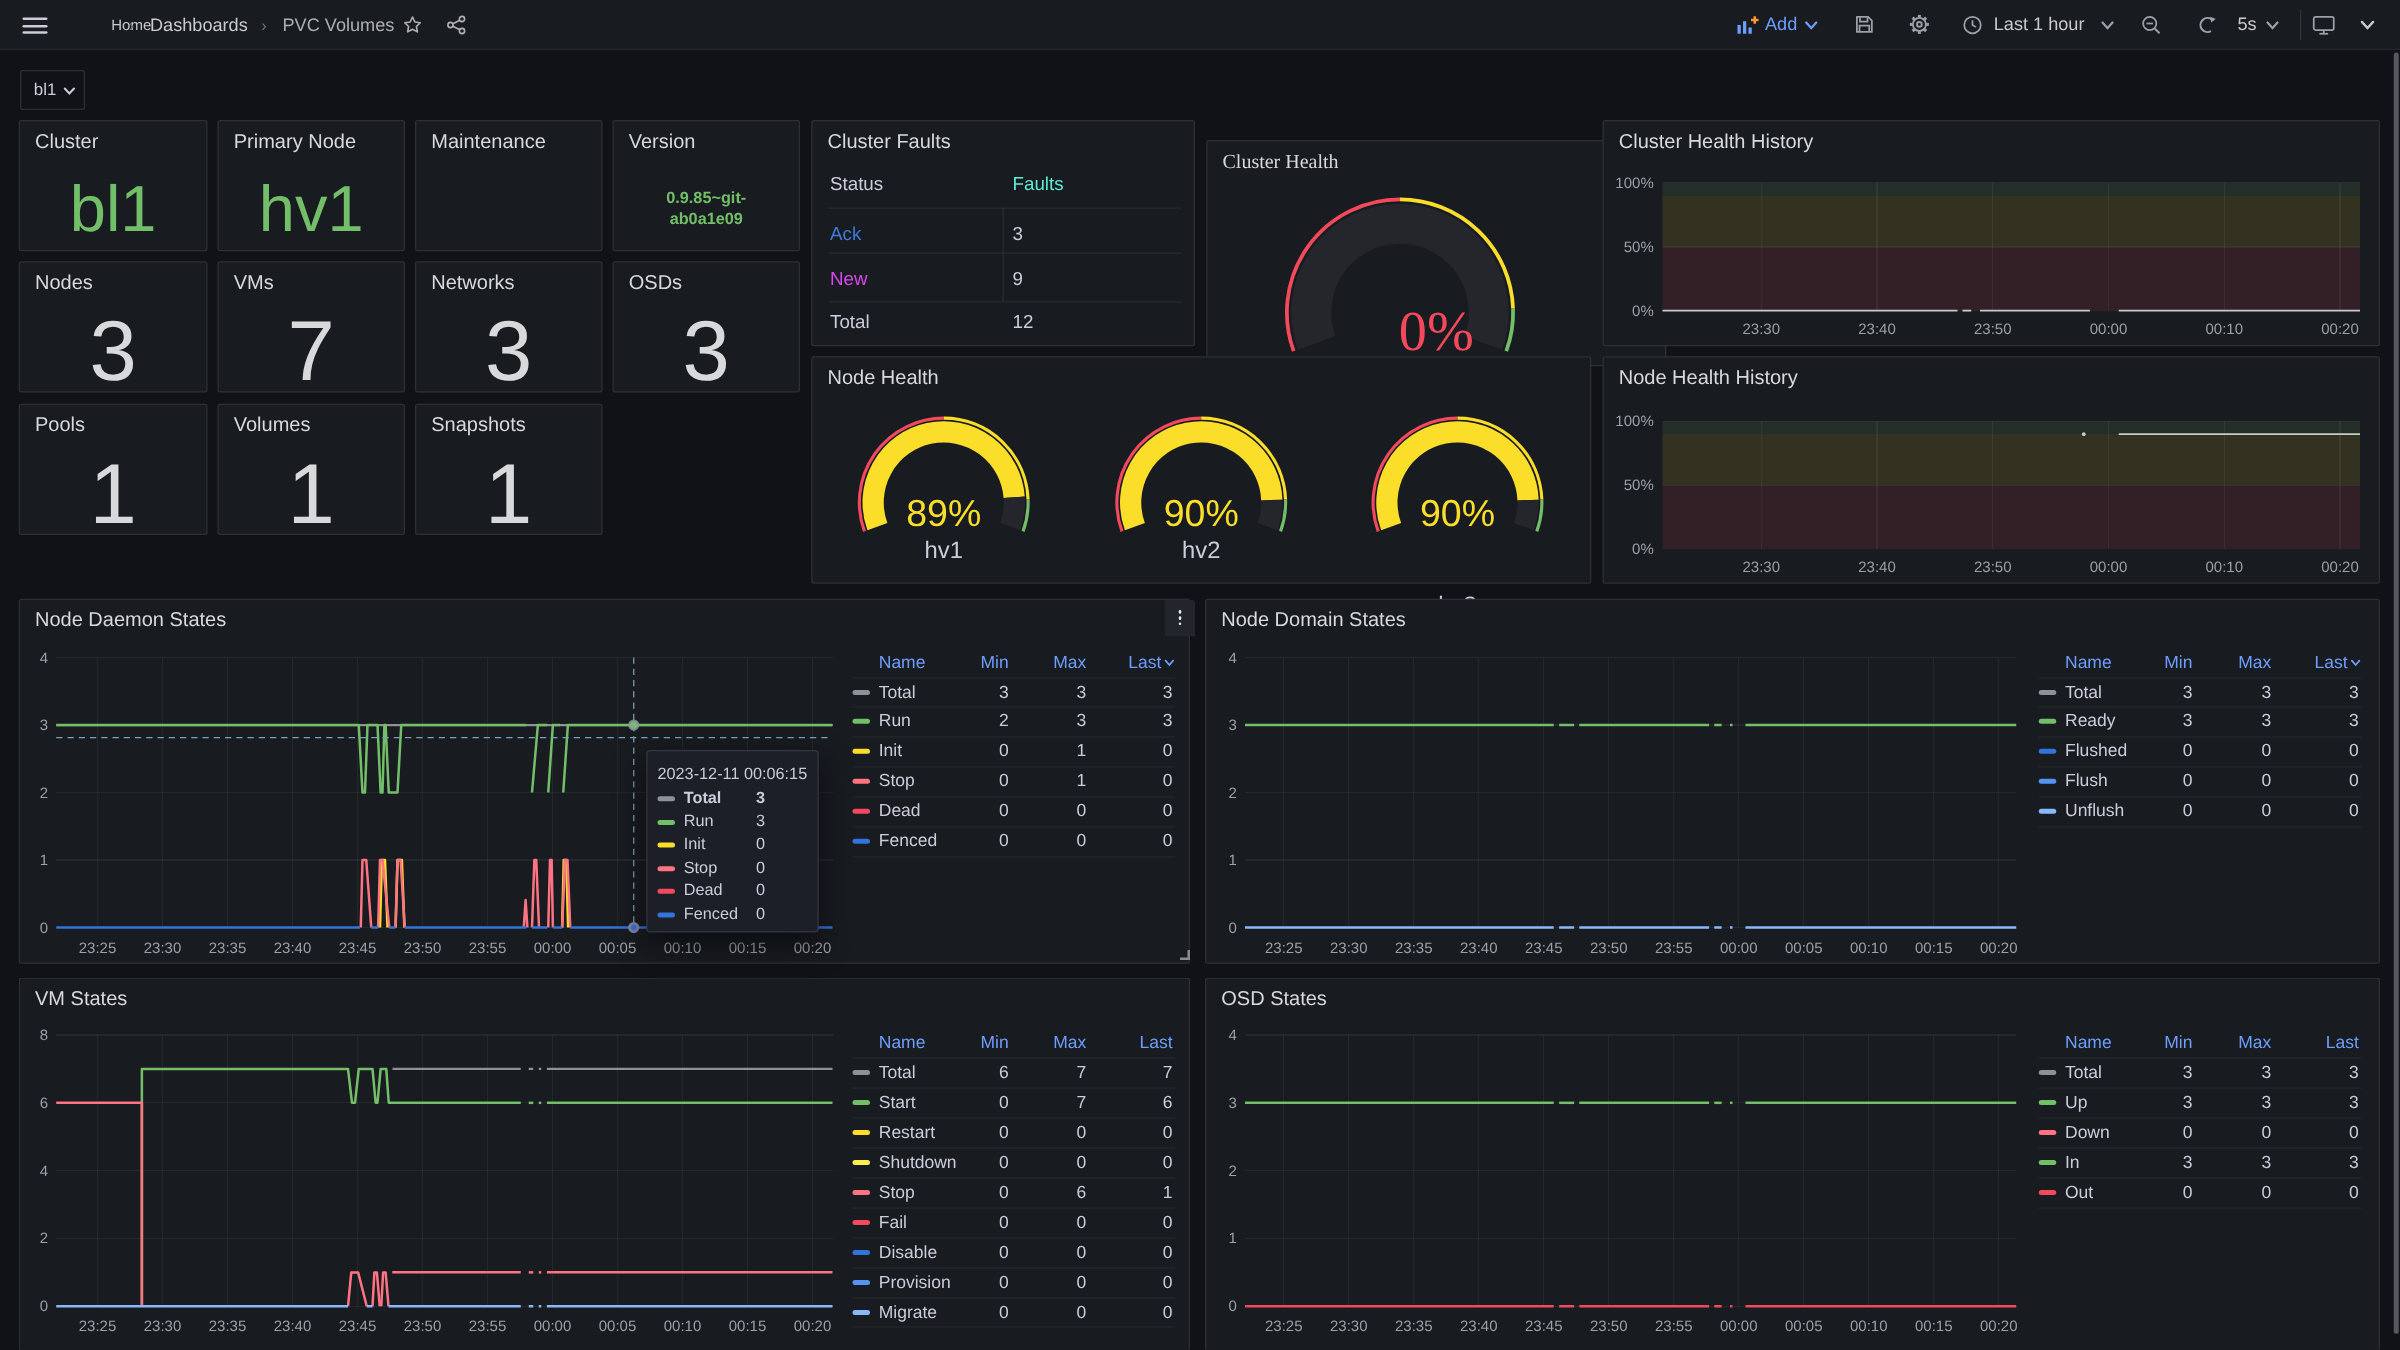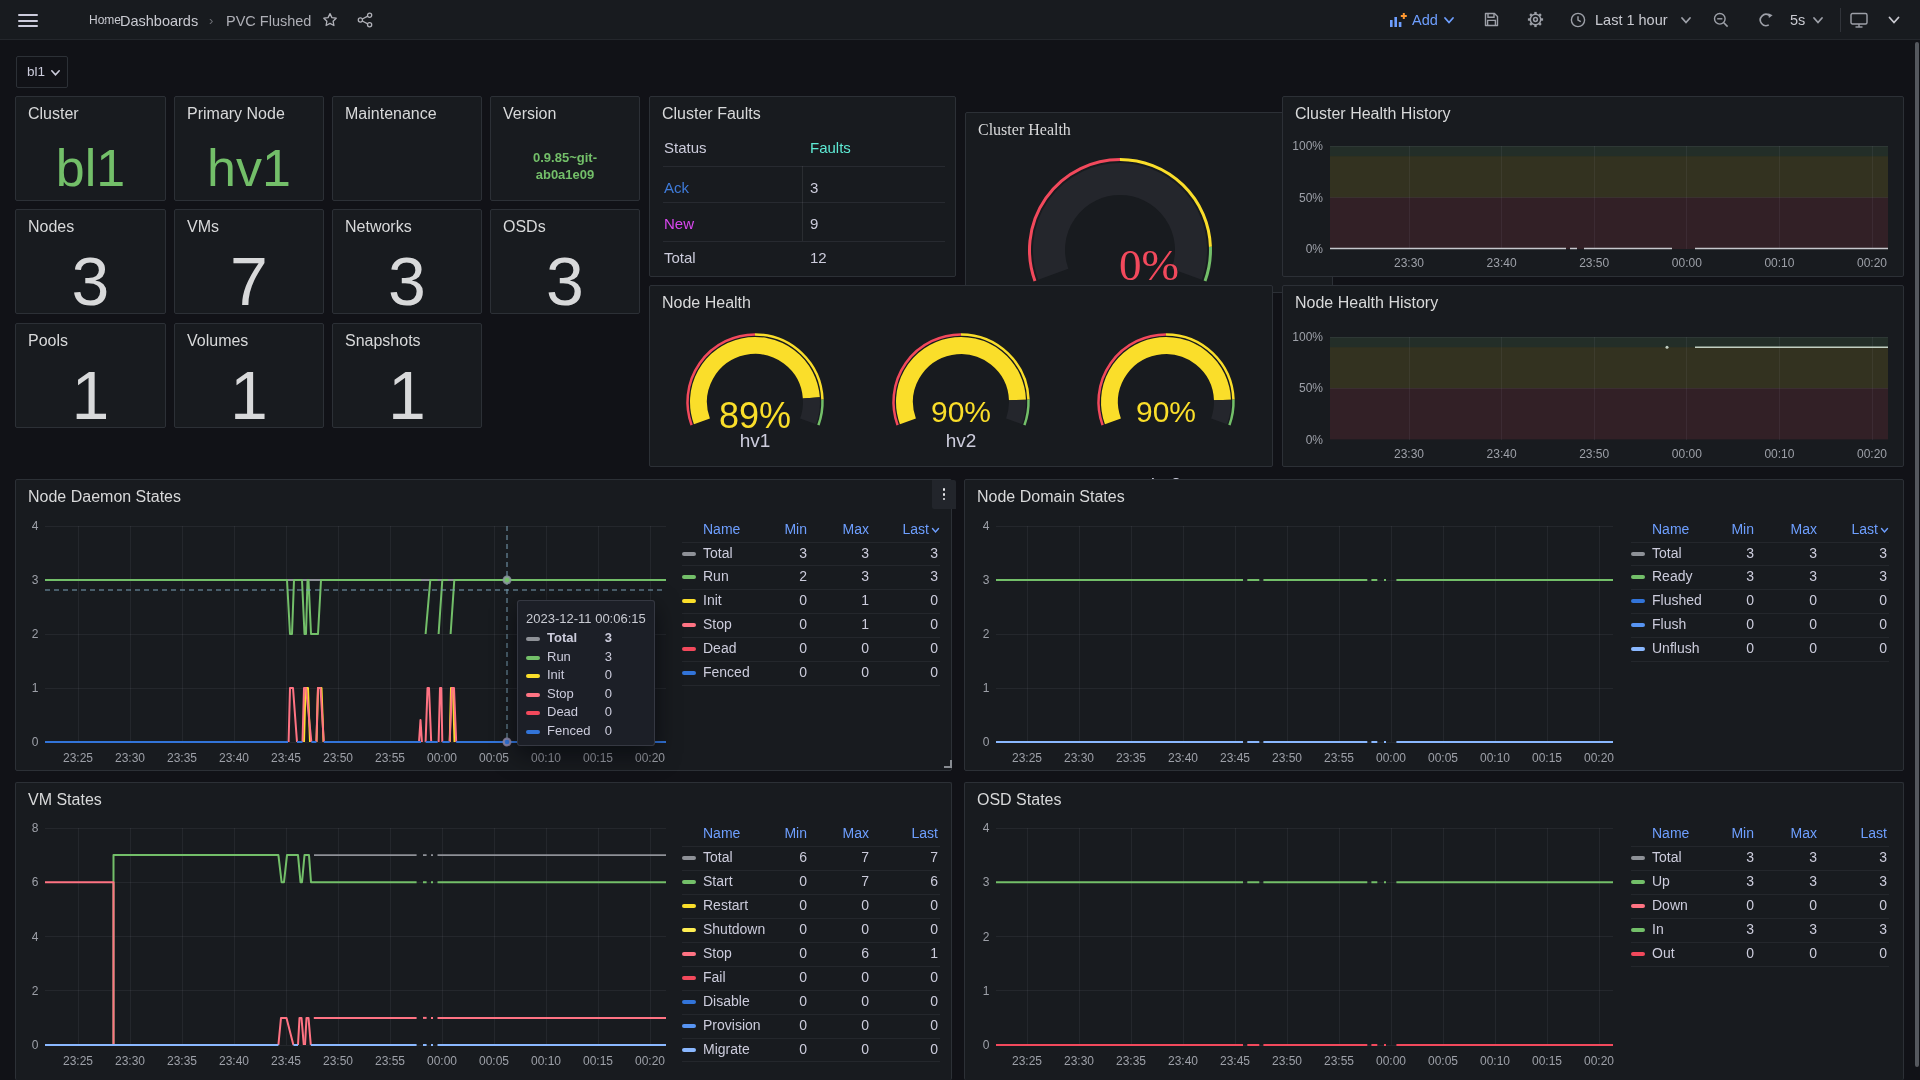--- a/index.html
+++ b/index.html
@@ -17,21 +17,21 @@
 <body>
 
 <div class="abs" style="left:0;top:0;width:1920px;height:40px;background:#181b1f;border-bottom:1px solid #24272c;"></div>
 <div class="abs" style="left:18px;top:14px;width:20px;height:2px;background:#ccccdc;border-radius:1px;"></div>
 <div class="abs" style="left:18px;top:19.5px;width:20px;height:2px;background:#ccccdc;border-radius:1px;"></div>
 <div class="abs" style="left:18px;top:25px;width:20px;height:2px;background:#ccccdc;border-radius:1px;"></div>
 <div class="abs" style="left:57px;top:13px;font-size:12px;color:#c9cad1;margin-left:32px;">Home</div>
 <div class="abs" style="left:103px;top:13px;font-size:13px;color:#6e7076;">›</div>
 <div class="abs" style="left:120px;top:13px;font-size:14.5px;color:#c9cad1;">Dashboards</div>
 <div class="abs" style="left:209px;top:13px;font-size:13px;color:#6e7076;">›</div>
-<div class="abs" style="left:226px;top:13px;font-size:14.5px;color:#aeafb6;">PVC Flushed</div>
+<div class="abs" style="left:226px;top:13px;font-size:14.5px;color:#aeafb6;">PVC Volumes</div>
 <svg class="abs" style="left:322px;top:12px;" width="16" height="16" viewBox="0 0 16 16">
 <path d="M8 1.6 L9.9 5.6 L14.2 6.2 L11.1 9.2 L11.9 13.5 L8 11.4 L4.1 13.5 L4.9 9.2 L1.8 6.2 L6.1 5.6 Z" fill="none" stroke="#b0b1b8" stroke-width="1.3" stroke-linejoin="round"></path>
   </svg>
 <svg class="abs" style="left:357px;top:12px;" width="16" height="16" viewBox="0 0 16 16">
 <circle cx="12.6" cy="3.2" r="2.1" fill="none" stroke="#b0b1b8" stroke-width="1.3"></circle>
 <circle cx="3.4" cy="8" r="2.1" fill="none" stroke="#b0b1b8" stroke-width="1.3"></circle>
 <circle cx="12.6" cy="12.8" r="2.1" fill="none" stroke="#b0b1b8" stroke-width="1.3"></circle>
 <line x1="5.3" y1="7" x2="10.8" y2="4.2" stroke="#b0b1b8" stroke-width="1.3"></line>
 <line x1="5.3" y1="9" x2="10.8" y2="11.8" stroke="#b0b1b8" stroke-width="1.3"></line>
   </svg>
@@ -171,21 +171,21 @@
 </div>
 <div class="panel" style="left:649px;top:285px;width:624px;height:182px;">
     <div class="ptitle">Node Health</div>
     <svg class="abs" width="624" height="182" viewBox="0 0 624 182">
       <path d="M 41.57 139.09 A 67.50 67.50 0 0 1 105.00 48.50" stroke="#f2495c" stroke-width="2.5" fill="none"></path>
       <path d="M 105.00 48.50 A 67.50 67.50 0 0 1 172.46 113.64" stroke="#fade2a" stroke-width="2.5" fill="none"></path>
       <path d="M 172.46 113.64 A 67.50 67.50 0 0 1 168.43 139.09" stroke="#73bf69" stroke-width="2.5" fill="none"></path>
       <path d="M 51.91 135.32 A 56.50 56.50 0 1 1 161.35 111.86" stroke="#fade2a" stroke-width="17" fill="none"></path>
       <path d="M 161.35 111.86 A 56.50 56.50 0 0 1 158.09 135.32" stroke="#24262c" stroke-width="17" fill="none"></path>
     </svg>
-    <div class="abs" style="left:45px;top:109px;width:120px;text-align:center;font-size:36px;font-weight:500;color:#fade2a;">89%</div>
+    <div class="abs" style="left:45px;top:109px;width:120px;text-align:center;font-size:30px;font-weight:500;color:#fade2a;">89%</div>
     <div class="abs" style="left:45px;top:144px;width:120px;text-align:center;font-size:19px;color:#ccccdc;">hv1</div>
     <svg class="abs" width="624" height="182" viewBox="0 0 624 182">
       <path d="M 247.57 139.09 A 67.50 67.50 0 0 1 311.00 48.50" stroke="#f2495c" stroke-width="2.5" fill="none"></path>
       <path d="M 311.00 48.50 A 67.50 67.50 0 0 1 378.46 113.64" stroke="#fade2a" stroke-width="2.5" fill="none"></path>
       <path d="M 378.46 113.64 A 67.50 67.50 0 0 1 374.43 139.09" stroke="#73bf69" stroke-width="2.5" fill="none"></path>
       <path d="M 257.91 135.32 A 56.50 56.50 0 1 1 367.47 114.03" stroke="#fade2a" stroke-width="17" fill="none"></path>
       <path d="M 367.47 114.03 A 56.50 56.50 0 0 1 364.09 135.32" stroke="#24262c" stroke-width="17" fill="none"></path>
     </svg>
     <div class="abs" style="left:251px;top:109px;width:120px;text-align:center;font-size:30px;font-weight:500;color:#fade2a;">90%</div>
     <div class="abs" style="left:251px;top:144px;width:120px;text-align:center;font-size:19px;color:#ccccdc;">hv2</div>

